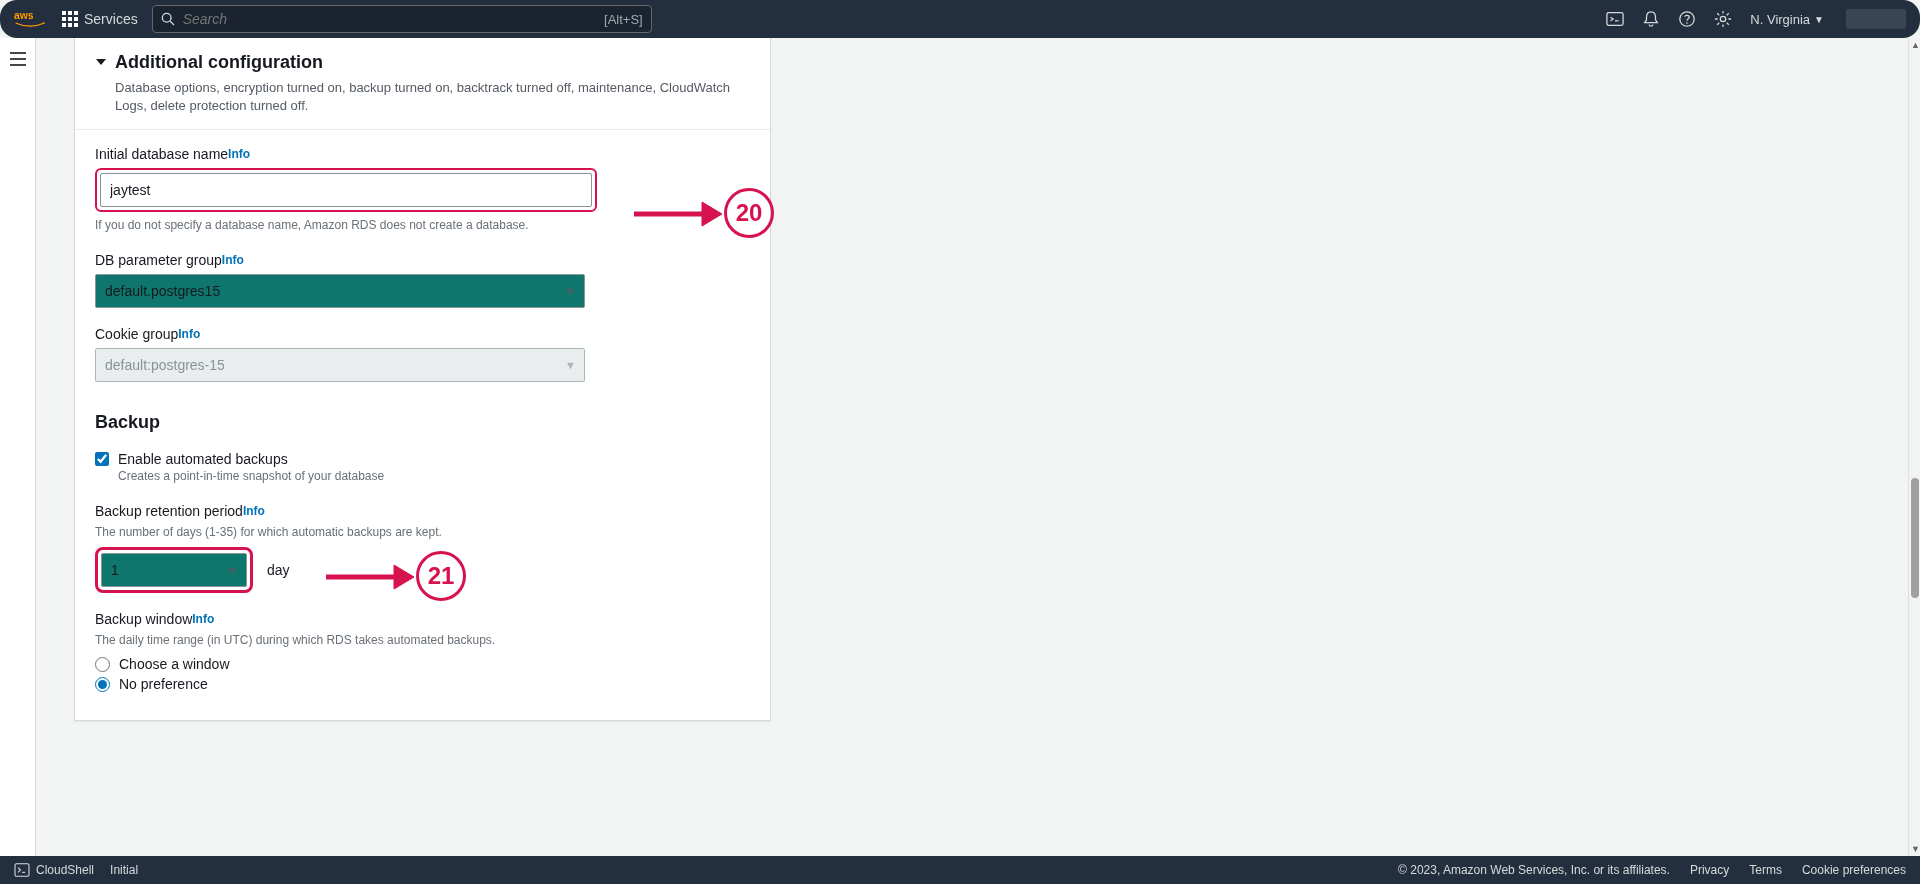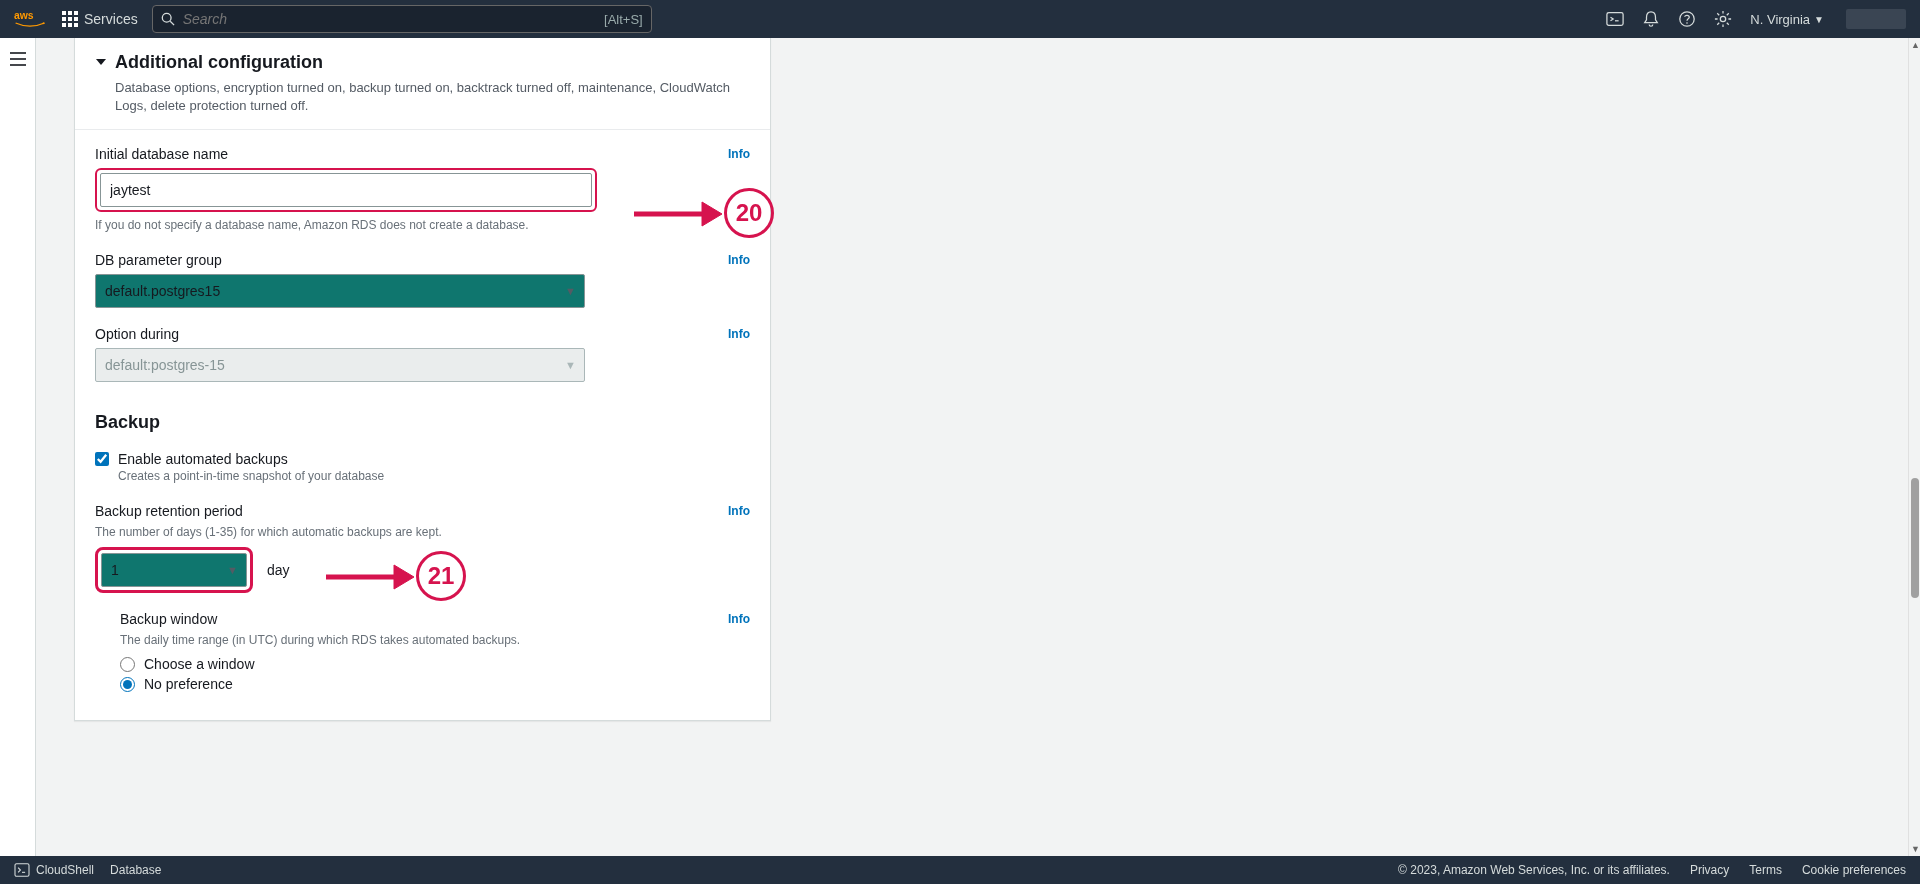--- a/index.html
+++ b/index.html
@@ -15,20 +15,21 @@
     position: relative;
   }
 
   
   .topnav {
     position: fixed; top: 0; left: 0; right: 0; height: 38px;
     background: #232f3e;
     display: flex; align-items: center;
     padding: 10px 14px;
     z-index: 10;
+    border-radius: 17px;
   }
   .aws-logo { display:flex; align-items:center; margin-right:16px; }
   .services-btn { display:flex; align-items:center; color:#d5dbdb; margin-right:14px; cursor:pointer; }
   .grid-icon { display:inline-block; width:16px; height:16px; margin-right:6px;
     background:
       linear-gradient(#fff,#fff) 0 0/4px 4px no-repeat,
       linear-gradient(#fff,#fff) 6px 0/4px 4px no-repeat,
       linear-gradient(#fff,#fff) 12px 0/4px 4px no-repeat,
       linear-gradient(#fff,#fff) 0 6px/4px 4px no-repeat,
       linear-gradient(#fff,#fff) 6px 6px/4px 4px no-repeat,
@@ -79,21 +80,21 @@
   .section + .section { border-top:1px solid #e9ebed; }
 
   .expander-row { display:flex; align-items:flex-start; gap:8px; }
   .expander-caret { cursor:pointer; margin-top:4px; }
   h2.section-title { font-size:18px; font-weight:700; }
   .expander-desc { color:#545b64; font-size:13px; margin-top:6px; line-height:1.4; max-width:640px;}
 
   h3.group-title { font-size:18px; font-weight:700; margin-bottom:18px;}
 
   .field { margin-bottom: 18px; }
-  .field-label-row { display:flex; align-items:center; margin-bottom:6px;justify-content:space-between; }
+  .field-label-row { display:flex; align-items:center; margin-bottom:6px; }
   .field-label { font-size:14px; font-weight:400; color:#16191f;}
   .info-link { color:#0073bb; font-size:12px; font-weight:700; cursor:pointer; }
 
   .help-text { color:#687078; font-size:12px; margin-top:6px; line-height:1.3;}
   .desc-text { color:#687078; font-size:12px; margin-top:2px; line-height:1.3;}
 
   .text-input {
     width:490px; height:34px; border:1px solid #879596; border-radius:2px;
     padding:0 9px; font-size:14px; color:#16191f; outline:none;
   }
@@ -286,21 +287,21 @@
         <div class="select-wrap">
           <div class="select">
               <span>default.postgres15</span>
             </div>
           <span class="select-arrow">▼</span>
         </div>
       </div>
 
       <div class="field" style="margin-bottom:6px;">
         <div class="field-label-row">
-          <span class="field-label">Option during</span>
+          <span class="field-label">Cookie group</span>
           <span class="info-link">Info</span>
         </div>
         <div class="select-wrap">
           <div class="select disabled">
               <span>default:postgres-15</span>
             </div>
           <span class="select-arrow" style="color:#aab7b8;">▼</span>
         </div>
       </div>
     </div>
@@ -328,21 +329,21 @@
               <div class="select">
                   <span>1</span>
                 </div>
               <span class="select-arrow">▼</span>
             </div>
           </div>
           <span>day</span>
         </div>
       </div>
 
-      <div class="field" style="margin-bottom:4px;margin-left:25px;">
+      <div class="field" style="margin-bottom:4px;">
         <div class="field-label-row">
           <span class="field-label">Backup window</span>
           <span class="info-link">Info</span>
         </div>
         <div class="desc-text" style="margin-bottom:8px;">The daily time range (in UTC) during which RDS takes automated backups.</div>
         <div class="radio-row">
           <input type="radio" name="bw" style="">
           <span class="radio-label">Choose a window</span>
         </div>
         <div class="radio-row">
@@ -383,21 +384,21 @@
 <div class="footer">
   <div class="left">
     <span class="cloudshell-icon">
       <svg width="16" height="14" viewBox="0 0 20 18" style="margin-right:6px;">
           <rect x="1" y="1" width="18" height="16" rx="2" stroke="#d5dbdb" stroke-width="1.4" fill="none"></rect>
           <path d="M5 6 L8 9 L5 12" stroke="#d5dbdb" stroke-width="1.4" fill="none"></path>
           <line x1="10" y1="12" x2="14" y2="12" stroke="#d5dbdb" stroke-width="1.4"></line>
         </svg>
       <span>CloudShell</span>
     </span>
-    <span>Database</span>
+    <span>Initial</span>
   </div>
   <div class="right">
     <span>© 2023, Amazon Web Services, Inc. or its affiliates.</span>
     <a>Privacy</a>
     <a>Terms</a>
     <a>Cookie preferences</a>
   </div>
 </div>
 
 </body></html>

